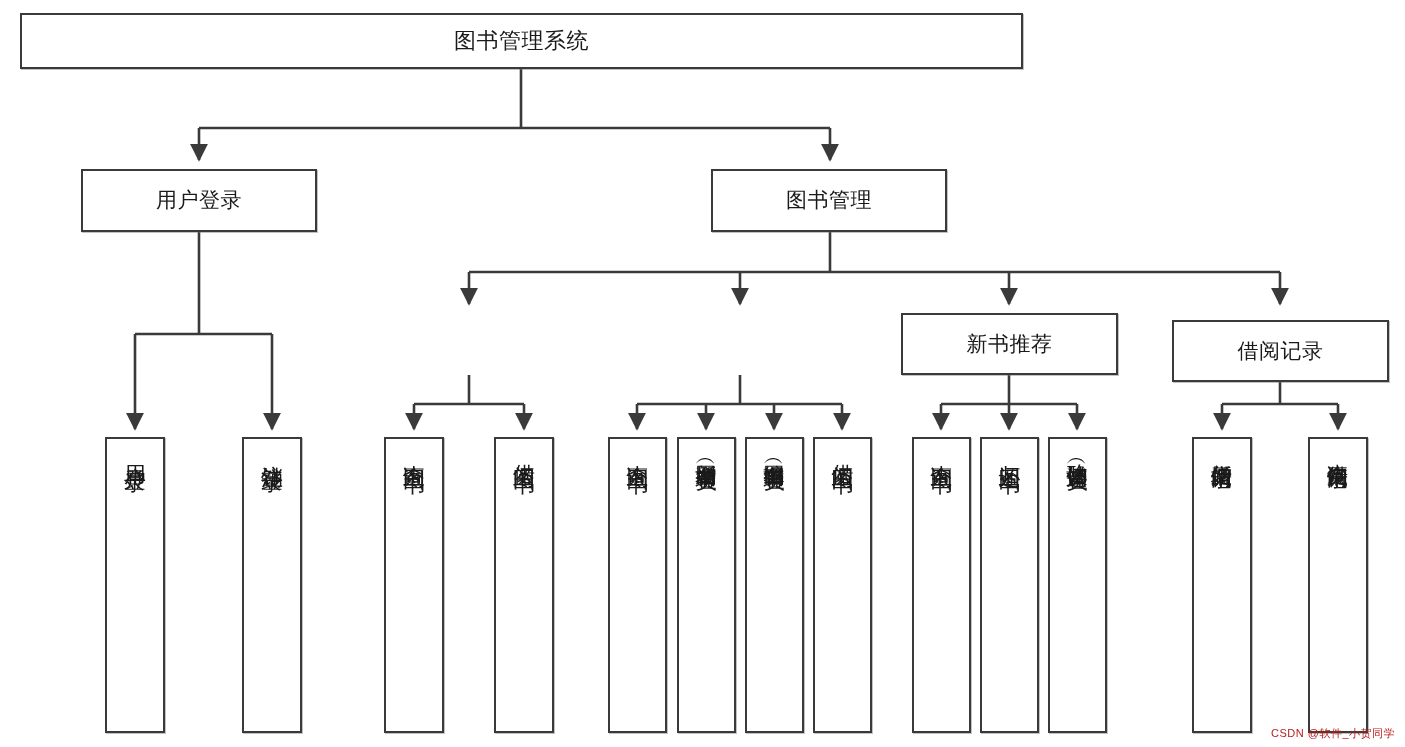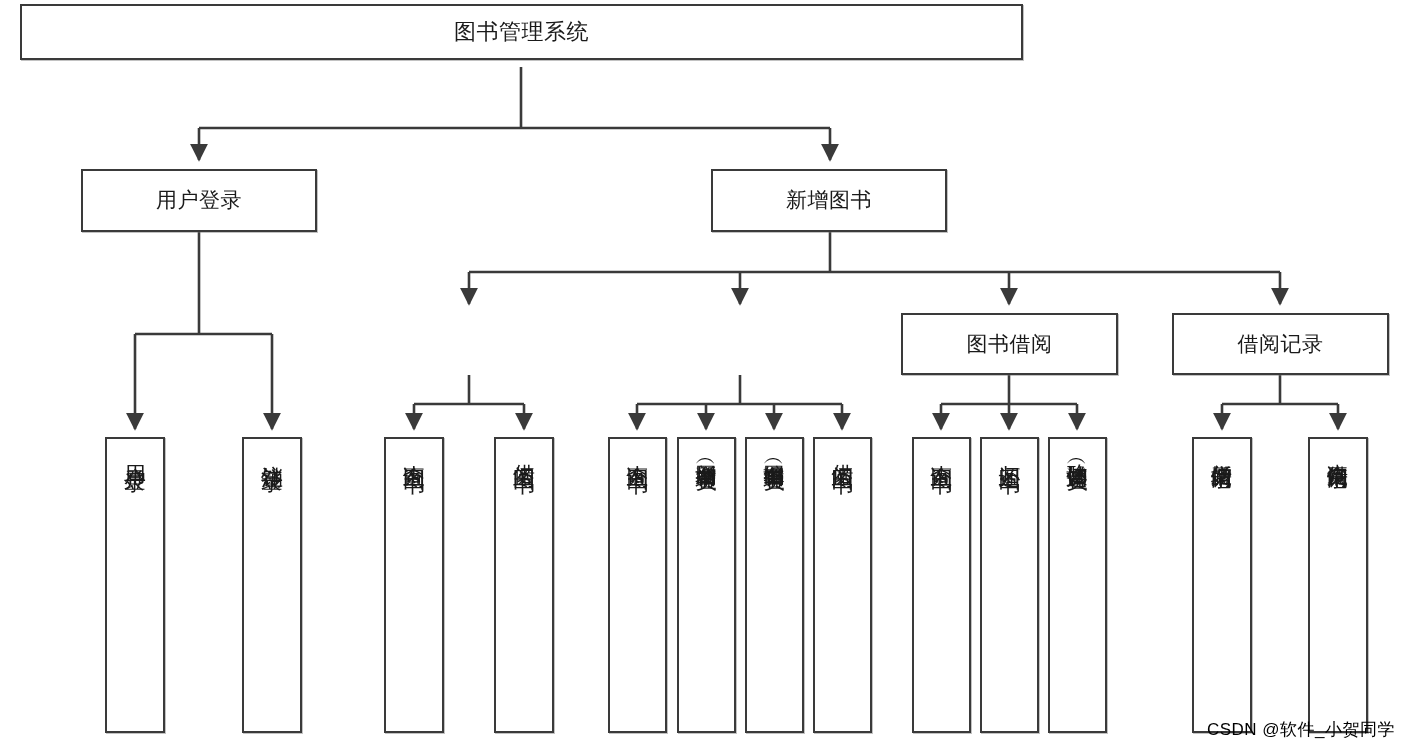--- a/index.html
+++ b/index.html
@@ -65,22 +65,22 @@
     white-space: nowrap;
   }
   .node.vert.tall .label {
     font-size: 21px;
     letter-spacing: 1px;
   }
   .watermark {
     position: absolute;
     right: 10px;
     bottom: 6px;
-    font-size: 17px;
-    color: #000000;
+    font-size: 11px;
+    color: #b91c1c;
     letter-spacing: 0.5px;
     white-space: nowrap;
     user-select: none;
   }
 </style>
 </head>
 <body>
 
 <div id="canvas">
 
@@ -127,35 +127,35 @@
       <path d="M 1009 404 L 1009 429" marker-end="url(#arrow)"></path>
       <path d="M 1077 404 L 1077 429" marker-end="url(#arrow)"></path>
 
       <path d="M 1280 375 L 1280 404"></path>
       <path d="M 1222 404 L 1338 404"></path>
       <path d="M 1222 404 L 1222 429" marker-end="url(#arrow)"></path>
       <path d="M 1338 404 L 1338 429" marker-end="url(#arrow)"></path>
     </g>
   </svg>
 
-  <div class="node horiz root" style="left:20px; top:4px; width:1003px; height:56px;">
+  <div class="node horiz root" style="left:20px; top:13px; width:1003px; height:56px;">
     <span class="label">图书管理系统</span>
   </div>
 
   <div class="node horiz" style="left:81px; top:169px; width:236px; height:63px;">
     <span class="label">用户登录</span>
   </div>
   <div class="node horiz" style="left:711px; top:169px; width:236px; height:63px;">
-    <span class="label">新增图书</span>
+    <span class="label">图书管理</span>
   </div>
 
   <div class="node horiz" style="left:901px; top:313px; width:217px; height:62px;">
-    <span class="label">图书借阅</span>
-  </div>
-  <div class="node horiz" style="left:1172px; top:313px; width:217px; height:62px;">
+    <span class="label">新书推荐</span>
+  </div>
+  <div class="node horiz" style="left:1172px; top:320px; width:217px; height:62px;">
     <span class="label">借阅记录</span>
   </div>
 
   <div class="node vert" style="left:105px; top:437px; width:60px; height:296px;">
     <span class="label">用户登录</span>
   </div>
   <div class="node vert" style="left:242px; top:437px; width:60px; height:296px;">
     <span class="label">注销登录</span>
   </div>
 

